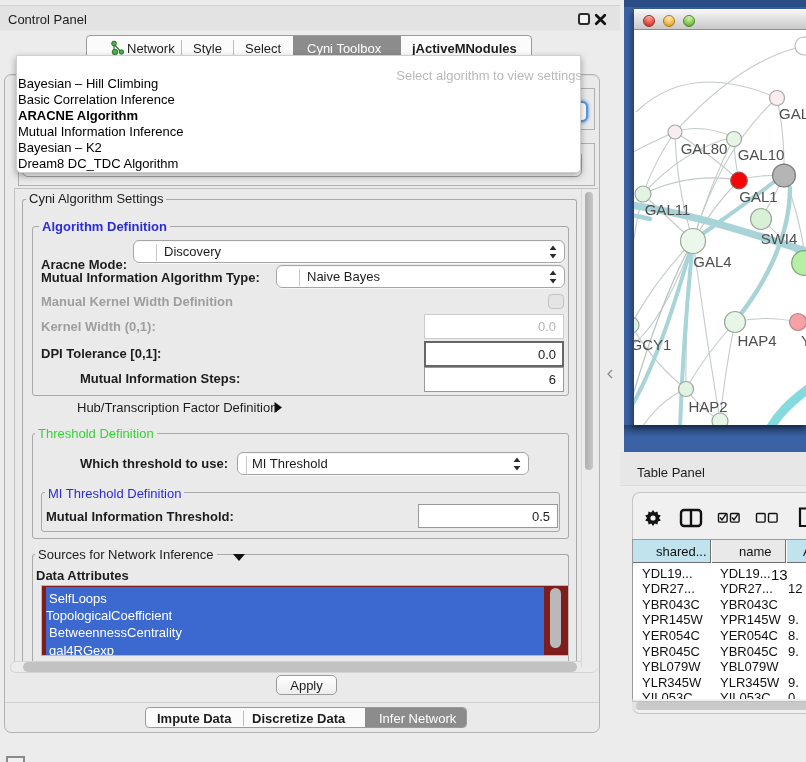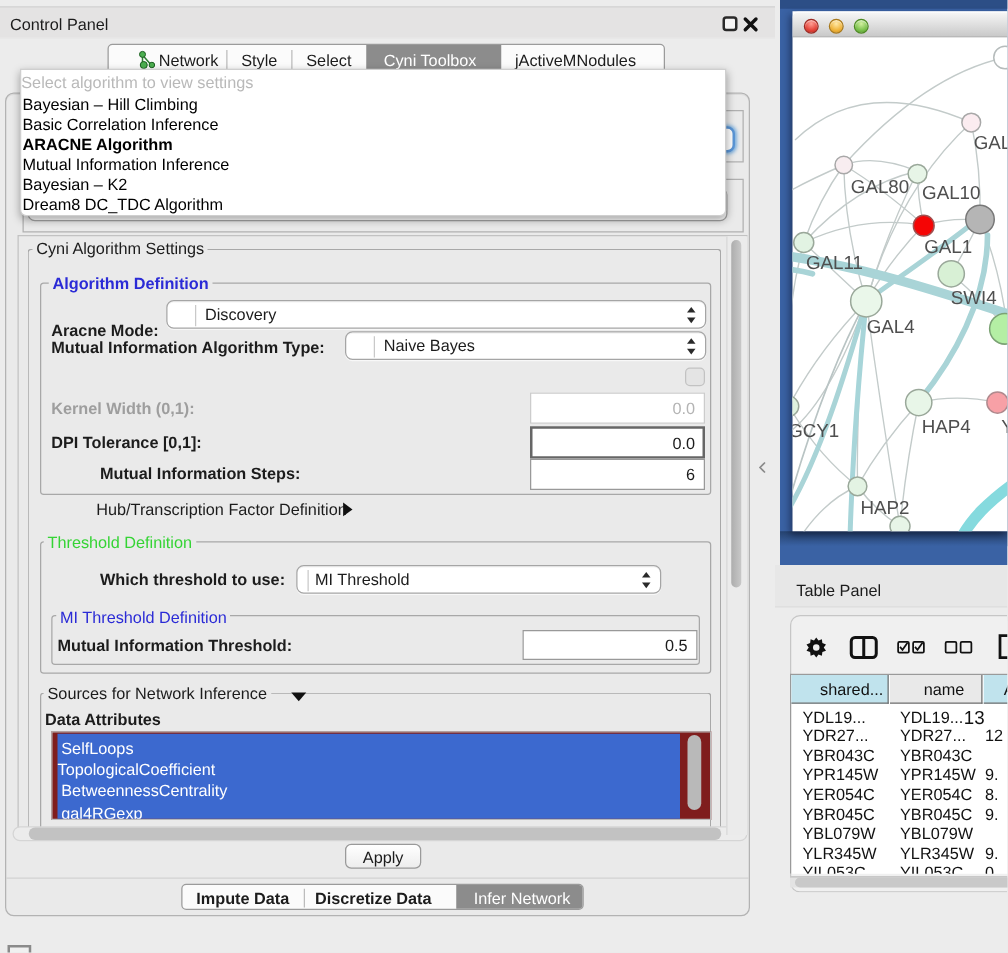--- a/index.html
+++ b/index.html
@@ -26,21 +26,21 @@
     </svg>
 
   <div class="abs" style="left:86px;top:35px;width:446px;height:24px;background:#fbfbfb;border:1px solid #9b9b9b;border-radius:4px;overflow:hidden;">
     <div class="abs" style="left:206px;top:0;width:108px;height:24px;background:#8c8c8c;"></div>
     <div class="abs" style="left:94px;top:4px;width:1px;height:16px;background:#bcbcbc;"></div>
     <div class="abs" style="left:146px;top:4px;width:1px;height:16px;background:#bcbcbc;"></div>
     <div class="abs lbl" style="left:40px;top:5px;">Network</div>
     <div class="abs lbl" style="left:106px;top:5px;">Style</div>
     <div class="abs lbl" style="left:158px;top:5px;">Select</div>
     <div class="abs lbl" style="left:220px;top:5px;color:#ffffff;">Cyni Toolbox</div>
-    <div class="abs lbl" style="left:325px;top:5px;font-weight:normal;">jActiveMNodules</div>
+    <div class="abs lbl" style="left:325px;top:5px;font-weight:bold;">jActiveMNodules</div>
     <svg class="abs" style="left:24px;top:4px;" width="14" height="16" viewBox="0 0 14 16">
       <path d="M3 4 L10 12 M3 4 L3 12" stroke="#2e7d32" stroke-width="1.2" fill="none"></path>
       <circle cx="3" cy="3.5" r="2.4" fill="#4caf50" stroke="#1b5e20" stroke-width="0.8"></circle>
       <circle cx="4" cy="12" r="2.8" fill="#4caf50" stroke="#1b5e20" stroke-width="0.8"></circle>
       <circle cx="10.5" cy="12" r="2.2" fill="#4caf50" stroke="#1b5e20" stroke-width="0.8"></circle>
     </svg>
   </div>
 
   <div class="abs" style="left:4px;top:74px;width:596px;height:659px;border:1px solid #b3b3b3;border-radius:7px;background:#eaeaea;box-shadow:inset 0 1px 0 #dcdcdc;"></div>
 
@@ -68,20 +68,21 @@
   </div>
   <div class="abs lbl b" style="left:41px;top:270px;">Mutual Information Algorithm Type:</div>
   <div class="combo abs" style="left:276px;top:265px;width:289px;height:23px;">
     <div class="abs" style="left:22px;top:3px;width:1px;height:17px;background:#c9c9c9;"></div>
       <span style="left:30px;" class="ctext">Naive Bayes</span>
       <svg class="arrows" width="10" height="16" viewBox="0 0 10 16">
         <path d="M5 1.5 L8.4 6 L1.6 6 Z" fill="#2a2a2a"></path>
         <path d="M5 14.5 L8.4 10 L1.6 10 Z" fill="#2a2a2a"></path>
       </svg>
   </div>
+  <div class="abs lbl b" style="left:41px;top:294px;color:#9e9e9e;">Manual Kernel Width Definition</div>
   <div class="abs" style="left:548px;top:294px;width:16px;height:15px;background:#e4e4e4;border:1px solid #c2c2c2;border-radius:4px;"></div>
   <div class="abs lbl b" style="left:41px;top:319px;color:#9e9e9e;">Kernel Width (0,1):</div>
   <div class="abs" style="left:424px;top:314px;width:140px;height:25px;background:#ffffff;border:1px solid #cccccc;">
       <span class="lbl" style="position:absolute;right:7px;top:4px;color:#b4b4b4;">0.0</span>
     </div>
   <div class="abs lbl b" style="left:41px;top:346px;">DPI Tolerance [0,1]:</div>
   <div class="abs" style="left:424px;top:341px;width:140px;height:26px;background:#ffffff;border:2px solid #666666;">
       <span class="lbl" style="position:absolute;right:6px;top:4px;">0.0</span>
     </div>
   <div class="abs lbl b" style="left:41px;top:371px;padding-left:39px;">Mutual Information Steps:</div>
@@ -148,21 +149,21 @@
   </div>
 
   <svg class="abs" style="left:606px;top:369px;" width="8" height="10" viewBox="0 0 8 10">
       <path d="M6 1 L2 5 L6 9" stroke="#8a8a8a" stroke-width="1.3" fill="none"></path>
     </svg>
 
   <div class="abs" style="left:6px;top:756px;width:19px;height:10px;border:2px solid #8a8a8a;background:#f0f0f0;"></div>
 </div>
 
 <div class="abs" id="popup" style="left:16px;top:55px;width:565px;height:118px;background:#ffffff;border:1px solid #cfcfcf;border-radius:0 0 5px 5px;box-shadow:0 3px 7px rgba(0,0,0,0.35);">
-  <div class="abs" style="left:0;top:2px;width:565px;height:15px;text-align:left;color:#b9b9b9;font-size:13px;">Select algorithm to view settings</div>
+  <div class="abs" style="left:0;top:12px;width:565px;height:15px;text-align:right;color:#b9b9b9;font-size:13px;">Select algorithm to view settings</div>
   <div class="abs" style="left:1px;top:20px;font-size:13px;color:#000;">Bayesian – Hill Climbing</div>
   <div class="abs" style="left:1px;top:36px;font-size:13px;color:#000;">Basic Correlation Inference</div>
   <div class="abs b" style="left:1px;top:52px;font-size:13px;color:#000;">ARACNE Algorithm</div>
   <div class="abs" style="left:1px;top:68px;font-size:13px;color:#000;">Mutual Information Inference</div>
   <div class="abs" style="left:1px;top:84px;font-size:13px;color:#000;">Bayesian – K2</div>
   <div class="abs" style="left:1px;top:100px;font-size:13px;color:#000;">Dream8 DC_TDC Algorithm</div>
 </div>
 
 <div class="abs" id="right" style="left:620px;top:0;width:186px;height:762px;background:#ececec;">
 

